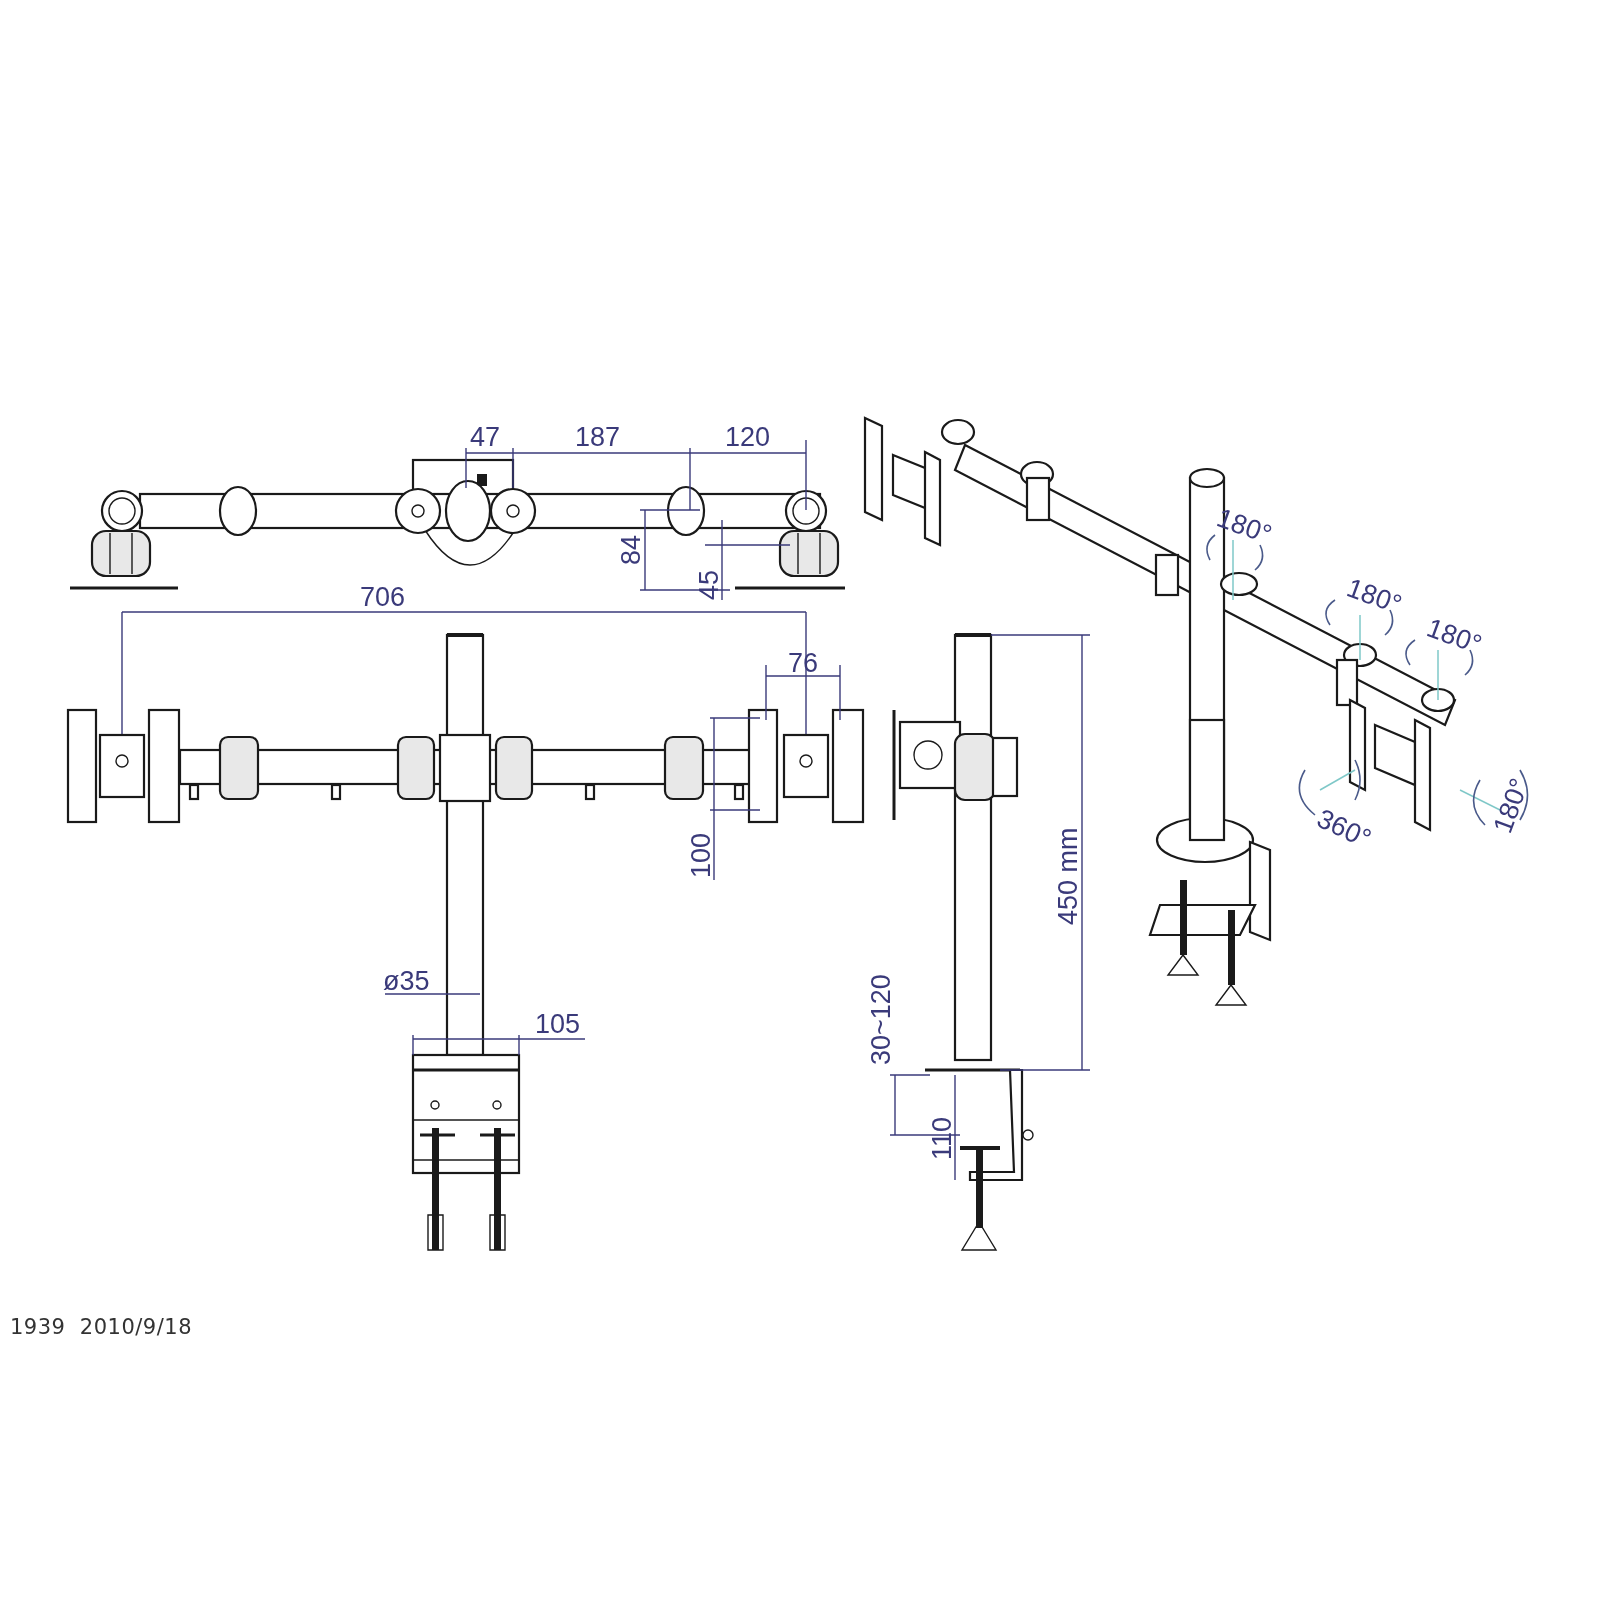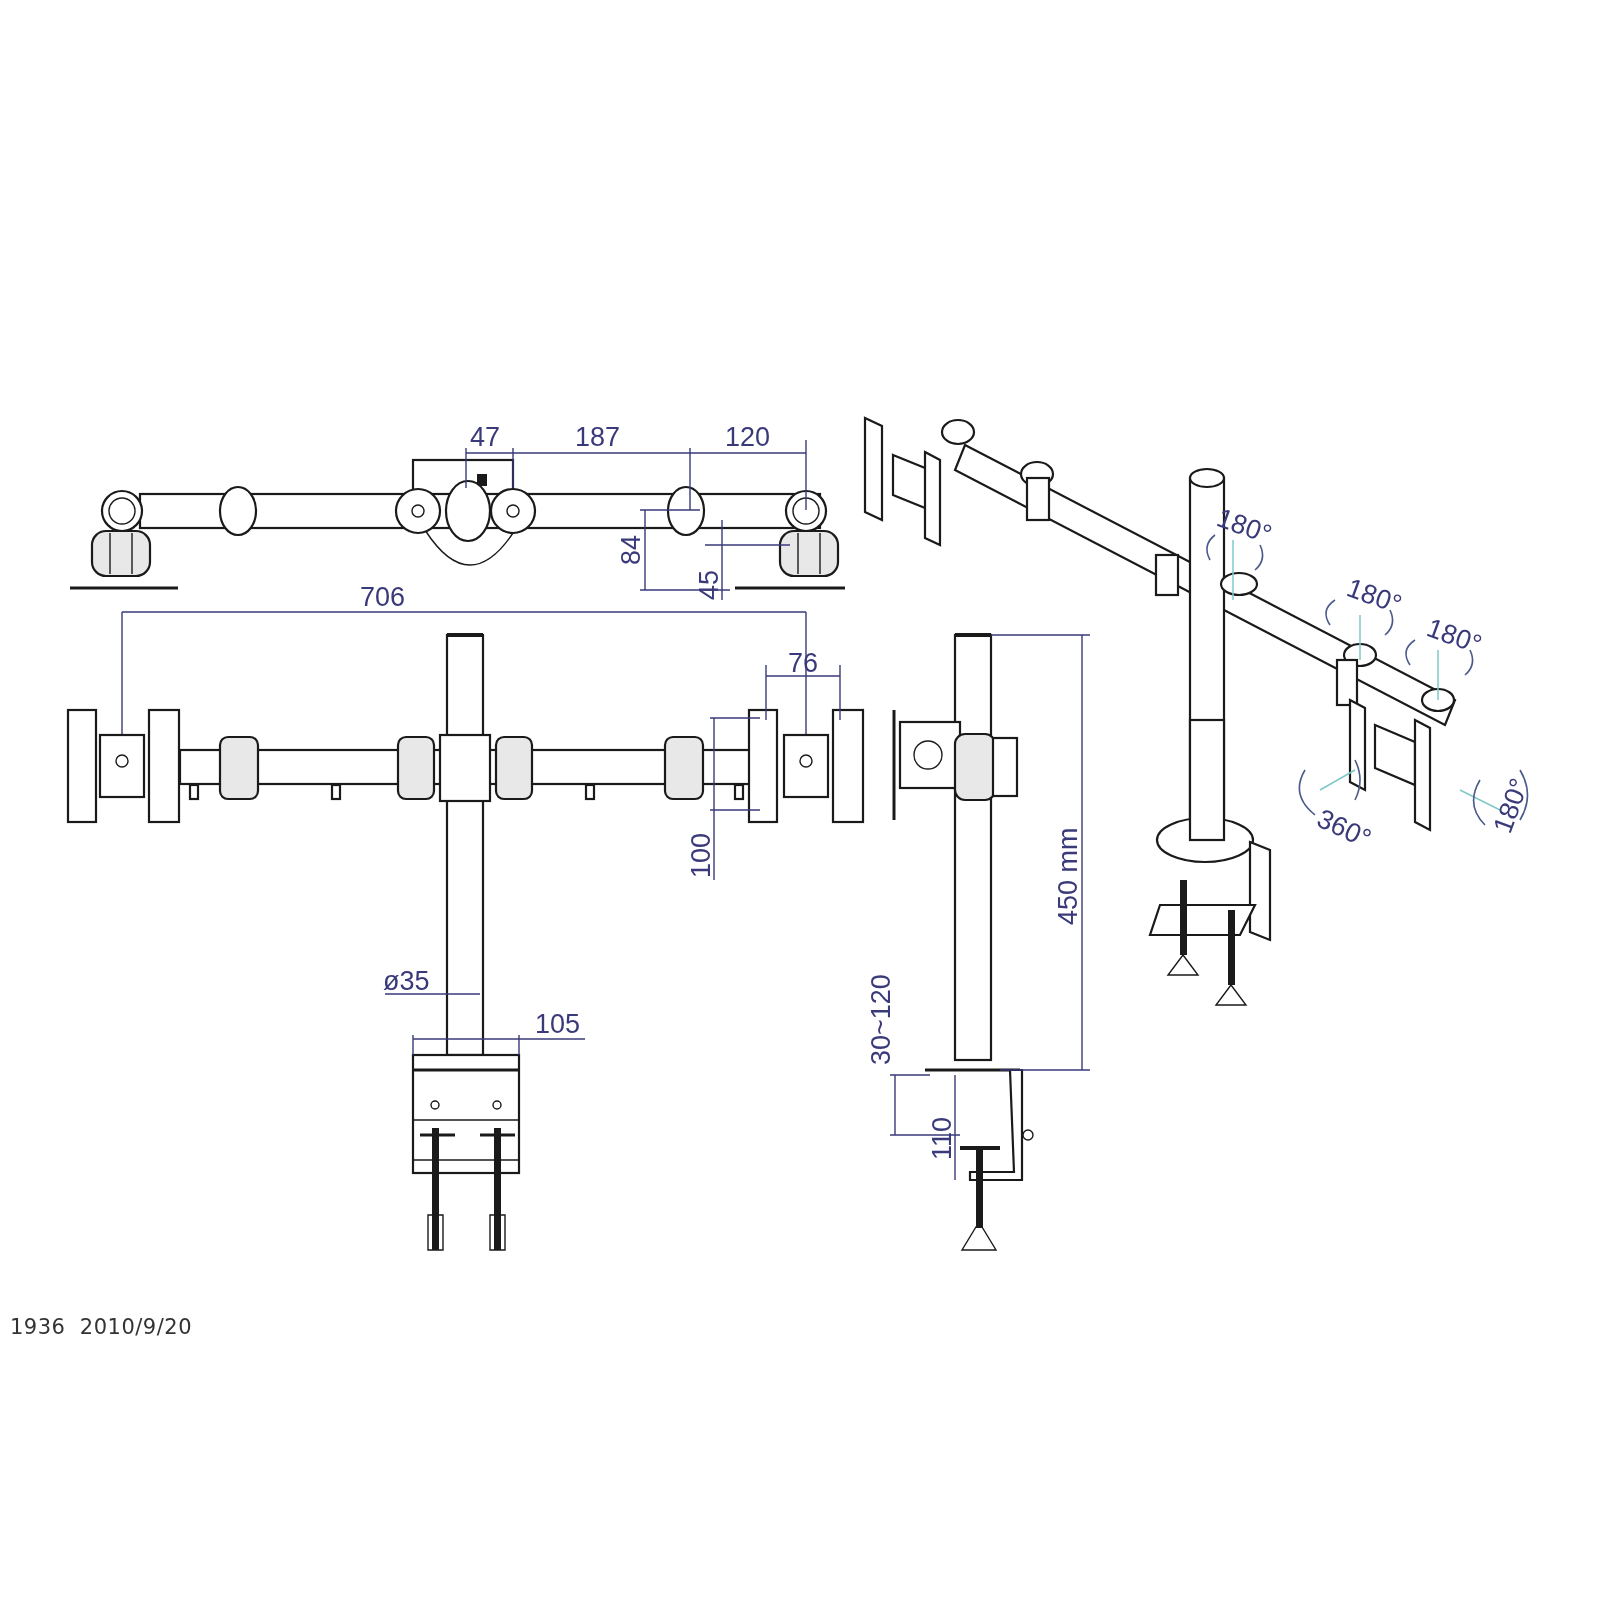--- a/index.html
+++ b/index.html
@@ -220,14 +220,14 @@
       <text class="dimtxt" transform="translate(1315,825) rotate(25)">360°</text>
 
       <line class="axis" x1="1460" y1="790" x2="1500" y2="810"></line>
       <path class="rot" d="M1480,780 q-15,25 5,45 M1520,770 q15,25 0,50"></path>
       <text class="dimtxt" transform="translate(1510,835) rotate(-70)">180°</text>
     </g>
   </g>
 </svg>
 
 <div class="foot">
-  <span>1936</span>&nbsp;&nbsp;<span>2010/9/20</span>
+  <span>1939</span>&nbsp;&nbsp;<span>2010/9/18</span>
 </div>
 
 </body></html>

